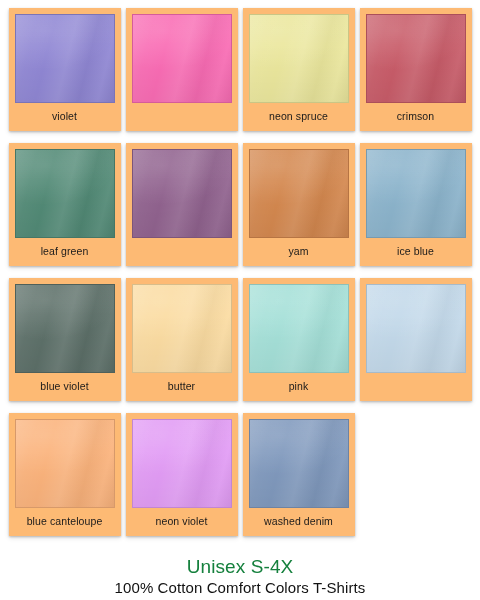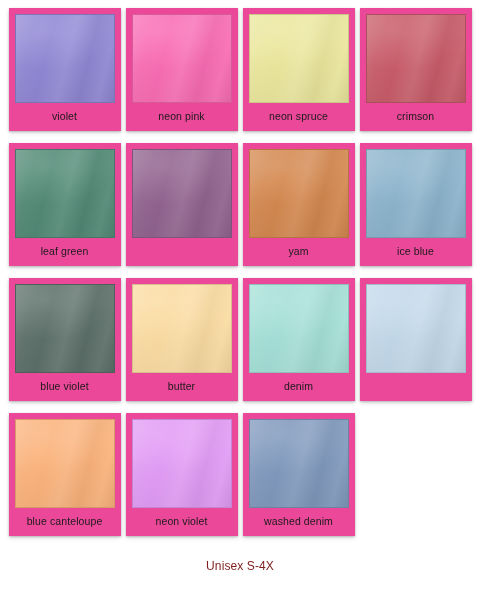--- a/index.html
+++ b/index.html
@@ -35,21 +35,21 @@
     grid-template-rows: repeat(4, 135px);
     column-gap: 4px;
     row-gap: 0px;
   }
 
   .swatch-card {
     position: relative;
     width: 112px;
     height: 123px;
     margin: 0 auto;
-    background: #ec4899;
+    background: #fdba74;
     padding: 6px 6px 0 6px;
     display: flex;
     flex-direction: column;
     box-shadow:
       0 1px 2px rgba(0,0,0,0.22),
       0 2px 5px rgba(0,0,0,0.12);
   }
 
   .swatch-chip {
     position: relative;
@@ -109,23 +109,23 @@
     flex: 1;
     display: flex;
     flex-direction: column;
     align-items: center;
     justify-content: flex-start;
     padding-top: 8px;
     text-align: center;
   }
 
   .footer-line-1 {
-    font-size: 12px;
+    font-size: 19px;
     line-height: 21px;
-    color: #7f1d1d;
+    color: #15803d;
     letter-spacing: 0.1px;
   }
 
   .footer-line-2 {
     font-size: 15px;
     line-height: 22px;
     color: #111111;
     letter-spacing: 0.1px;
   }
 </style>
@@ -134,21 +134,20 @@
 
 <div class="page">
 
   <div class="swatch-grid">
       <div class="swatch-card">
         <div class="swatch-chip" style="background-color: rgb(144, 135, 212);"></div>
         <div class="swatch-label">violet</div>
       </div>
       <div class="swatch-card">
         <div class="swatch-chip" style="background-color: rgb(249, 108, 180);"></div>
-        <div class="swatch-label">neon pink</div>
       </div>
       <div class="swatch-card">
         <div class="swatch-chip" style="background-color: rgb(235, 231, 157);"></div>
         <div class="swatch-label">neon spruce</div>
       </div>
       <div class="swatch-card">
         <div class="swatch-chip" style="background-color: rgb(200, 92, 105);"></div>
         <div class="swatch-label">crimson</div>
       </div>
       <div class="swatch-card">
@@ -169,37 +168,38 @@
       <div class="swatch-card">
         <div class="swatch-chip" style="background-color: rgb(93, 112, 105);"></div>
         <div class="swatch-label">blue violet</div>
       </div>
       <div class="swatch-card">
         <div class="swatch-chip" style="background-color: rgb(251, 220, 162);"></div>
         <div class="swatch-label">butter</div>
       </div>
       <div class="swatch-card">
         <div class="swatch-chip" style="background-color: rgb(165, 224, 216);"></div>
-        <div class="swatch-label">denim</div>
+        <div class="swatch-label">pink</div>
       </div>
       <div class="swatch-card">
         <div class="swatch-chip" style="background-color: rgb(195, 217, 234);"></div>
       </div>
       <div class="swatch-card">
         <div class="swatch-chip" style="background-color: rgb(251, 179, 124);"></div>
         <div class="swatch-label">blue canteloupe</div>
       </div>
       <div class="swatch-card">
         <div class="swatch-chip" style="background-color: rgb(226, 156, 245);"></div>
         <div class="swatch-label">neon violet</div>
       </div>
       <div class="swatch-card">
         <div class="swatch-chip" style="background-color: rgb(128, 153, 189);"></div>
         <div class="swatch-label">washed denim</div>
       </div>
     </div>
 
   <div class="footer">
     <div class="footer-line-1">Unisex S-4X</div>
+    <div class="footer-line-2">100% Cotton Comfort Colors T-Shirts</div>
 
   </div>
 
 </div>
 
 </body></html>

